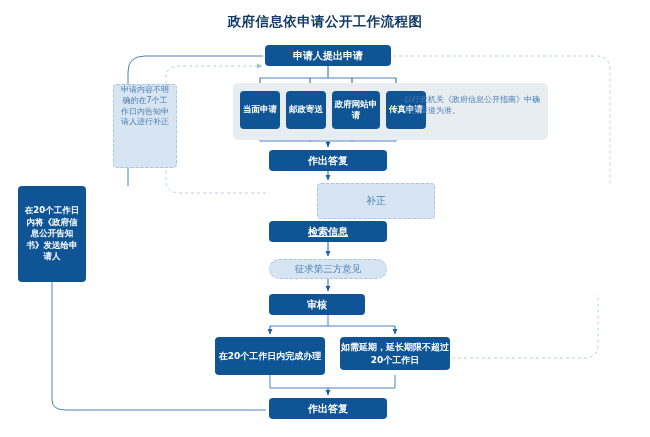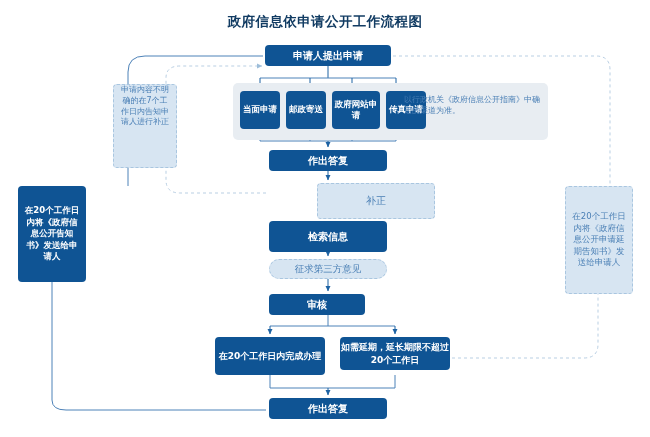--- a/index.html
+++ b/index.html
@@ -34,21 +34,21 @@
   #n-apply{left:265px;top:45px;width:126px;height:21px;font-size:10px;}
   #n-ch1{left:240px;top:91px;}
   #n-ch2{left:286px;top:91px;}
   #n-ch3{left:332px;top:91px;}
   #n-ch4{left:386px;top:91px;}
   #note-channel{left:404px;top:95px;width:140px;height:32px;font-size:8px;
                 text-align:left;line-height:1.5;align-items:flex-start;}
 
   #n-register{left:269px;top:150px;width:118px;height:21px;font-size:10px;}
   #n-correct{left:269px;top:183px;width:118px;height:36px;font-size:10px;margin-left:48px;}
-  #n-search{left:269px;top:221px;width:118px;height:31px;font-size:10px;}
+  #n-search{left:269px;top:221px;width:118px;height:21px;font-size:10px;text-decoration:underline;}
   #n-third{left:269px;top:259px;width:118px;height:20px;font-size:9.5px;border-radius:10px;}
   #n-review{left:269px;top:294px;width:96px;height:21px;font-size:10px;}
   #n-inside20{left:215px;top:337px;width:110px;height:38px;font-size:9px;}
   #n-extend{left:340px;top:337px;width:110px;height:33px;font-size:9px;}
   #n-reply{left:269px;top:398px;width:118px;height:21px;font-size:10px;}
 
   
   #note-unclear{left:113px;top:84px;width:64px;height:84px;font-size:8px;
                 line-height:1.65;padding:0 7px;align-items:flex-start;}
   #side-left{left:18px;top:186px;width:68px;height:96px;font-size:8.5px;
@@ -170,17 +170,14 @@
   </div>
 
   <div class="node light" id="note-unclear">
     <span class="txt">申请内容不明确的在7个工作日内告知申请人进行补正</span>
   </div>
 
   <div class="node dark" id="side-left">
     <span class="txt">在20个工作日内将《政府信息公开告知书》发送给申请人</span>
   </div>
 
-  <div class="node light" id="side-right">
-    <span class="txt">在20个工作日内将《政府信息公开申请延期告知书》发送给申请人</span>
-  </div>
 
 </div>
 
 </body></html>

